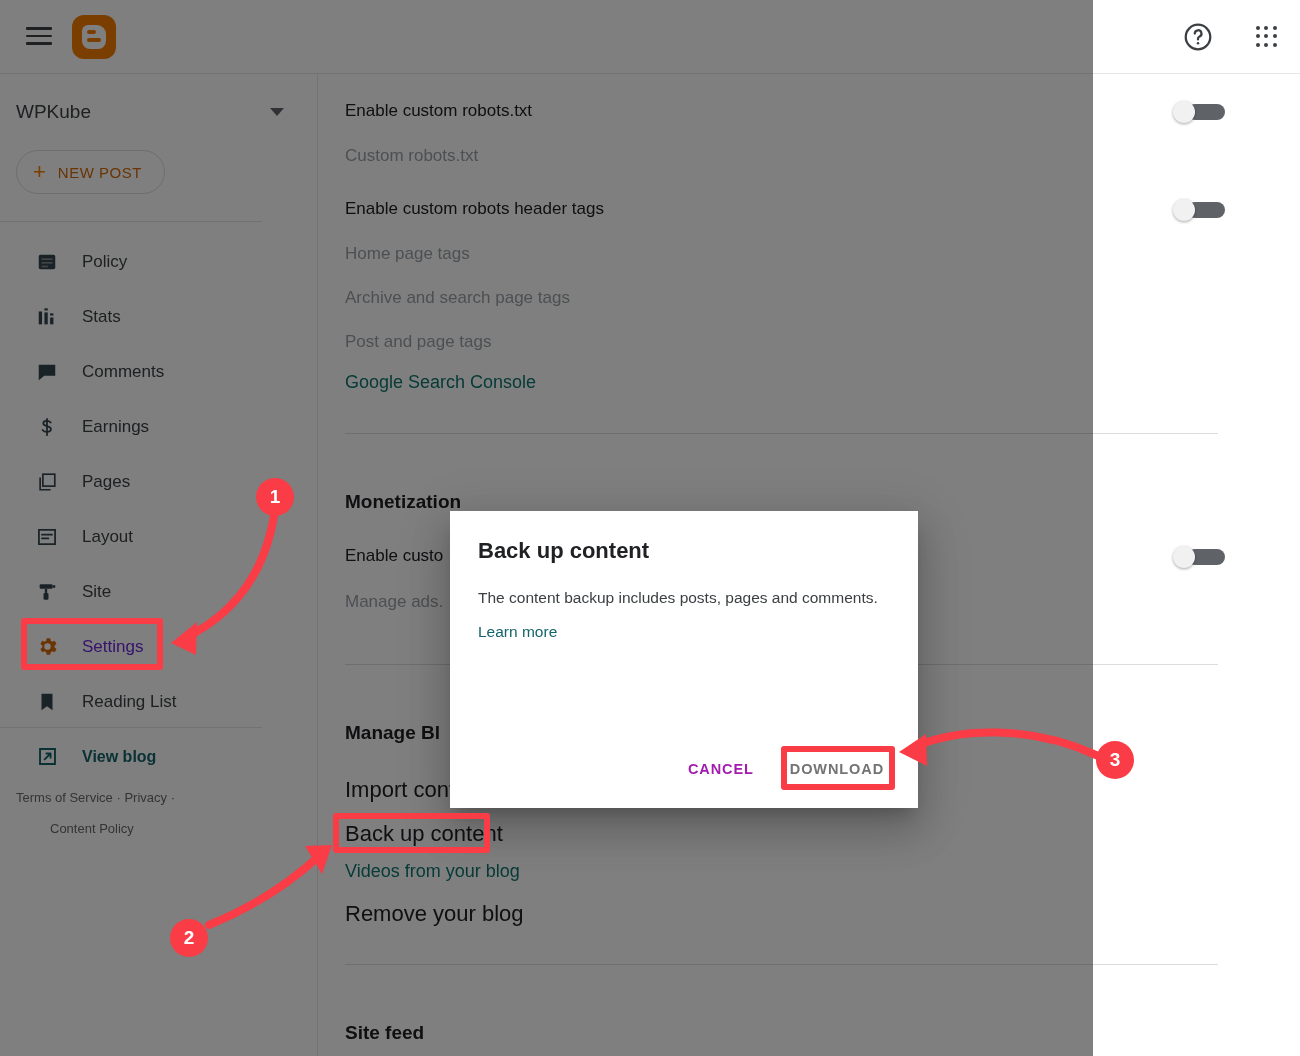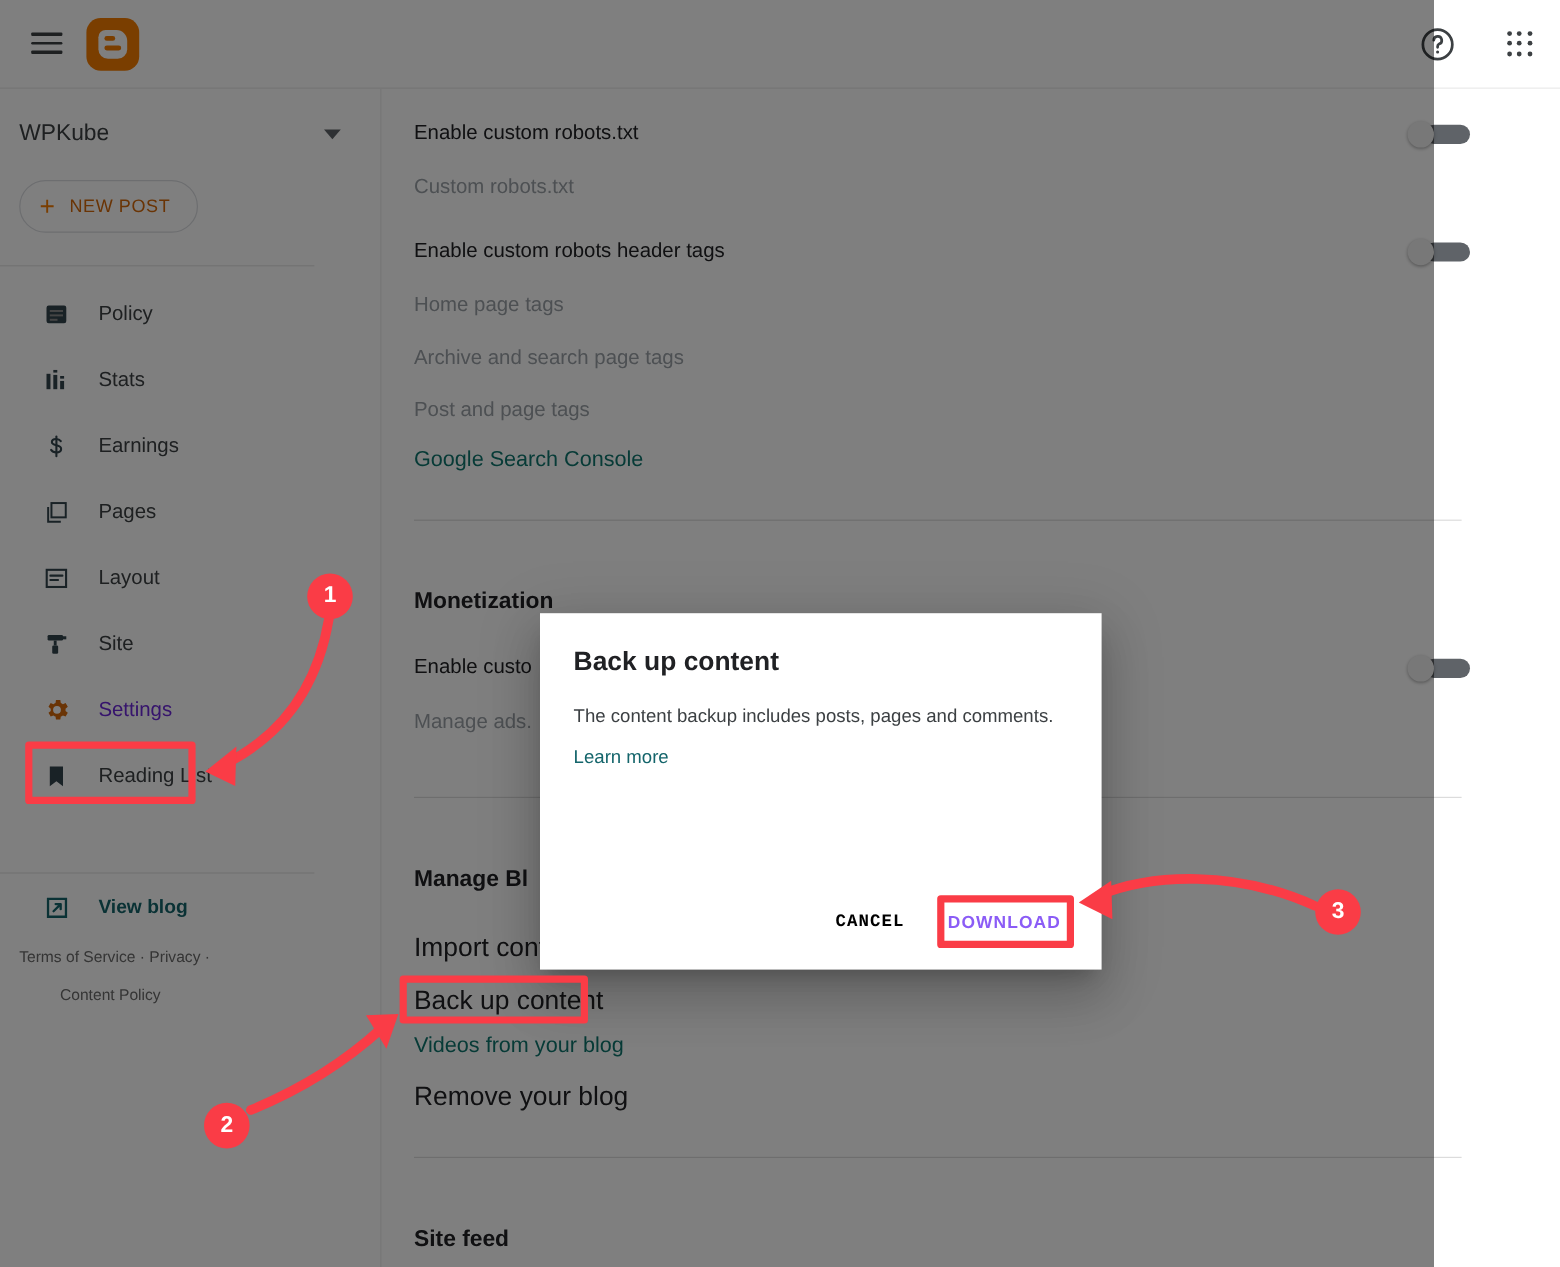--- a/index.html
+++ b/index.html
@@ -2,21 +2,21 @@
 <html><head>
 <meta charset="utf-8">
 <style>
   * { box-sizing: border-box; margin: 0; padding: 0; }
   html, body {
     width: 1300px; height: 1056px;
     font-family: "Liberation Sans", sans-serif;
     overflow: hidden;
     background: #ffffff;
   }
-  #root { position: relative; width: 1195px; height: 1056px; }
+  #root { position: relative; width: 1093px; height: 1056px; }
 
   
   .app { position: absolute; inset: 0; background: #ffffff; }
 
   
   .header {
     position: absolute; left: 0; top: 0; width: 1300px; height: 74px;
     background: #ffffff;
     border-bottom: 1px solid #e6e6e6;
   }
@@ -143,22 +143,22 @@
   .dialog h2 { position: absolute; left: 28px; top: 27px; font-size: 22px; color: #202124; font-weight: 700; }
   .dialog .body { position: absolute; left: 28px; top: 78px; font-size: 15.5px; color: #3c4043; }
   .dialog .learn { position: absolute; left: 28px; top: 112px; font-size: 15.5px; color: #14656b; cursor: pointer; }
   .dialog .actions {
     position: absolute; right: 20px; bottom: 22px; display: flex; align-items: center; gap: 8px;
   }
   .dialog .btn {
     font-size: 14.5px; font-weight: 700; letter-spacing: .9px;
     padding: 9px 14px; background: transparent; border: none; cursor: pointer;
   }
-  .dialog .btn.cancel { color: #000000; font-family: Liberation Mono, monospace; }
-  .dialog .btn.download { color: #8b5cf6; }
+  .dialog .btn.cancel { color: #a21caf; }
+  .dialog .btn.download { color: #737373; }
 
   
   .annot { position: absolute; inset: 0; z-index: 60; pointer-events: none; }
   .annot svg { position: absolute; inset: 0; width: 1300px; height: 1056px; overflow: visible; }
   .hl {
     position: absolute; border: 6px solid #fa3c46; border-radius: 3px;
   }
   .badge {
     position: absolute; width: 38px; height: 38px; border-radius: 50%;
     background: #fa3c46; color: #fff; font-size: 19px; font-weight: 700;
@@ -241,20 +241,28 @@
               <rect x="3" y="6" width="3.6" height="14"></rect>
               <rect x="9.2" y="2.5" width="3.6" height="2.4"></rect>
               <rect x="9.2" y="7" width="3.6" height="13"></rect>
               <rect x="15.4" y="8" width="3.6" height="2.4"></rect>
               <rect x="15.4" y="12.5" width="3.6" height="7.5"></rect>
             </svg>
           </span>
           <span class="lbl">Stats</span>
         </div>
 
+        <div class="nav-item">
+          <span class="ico">
+            <svg viewBox="0 0 24 24" width="22" height="22" fill="#33444d">
+              <path d="M3 4h18v12H9l-6 5z"></path>
+            </svg>
+          </span>
+          <span class="lbl">Comments</span>
+        </div>
 
         <div class="nav-item">
           <span class="ico">
             <svg viewBox="0 0 24 24" width="22" height="22" fill="none" stroke="#33444d" stroke-width="1.9" stroke-linecap="round">
               <path d="M16 7.2c-.9-1.3-2.4-2-4.2-2-2.3 0-3.9 1.1-3.9 2.8 0 1.7 1.5 2.4 4 3 2.7.6 4.4 1.4 4.4 3.3 0 1.9-1.8 3.1-4.4 3.1-2.1 0-3.8-.8-4.7-2.2"></path>
               <path d="M12 3v18"></path>
             </svg>
           </span>
           <span class="lbl">Earnings</span>
         </div>

